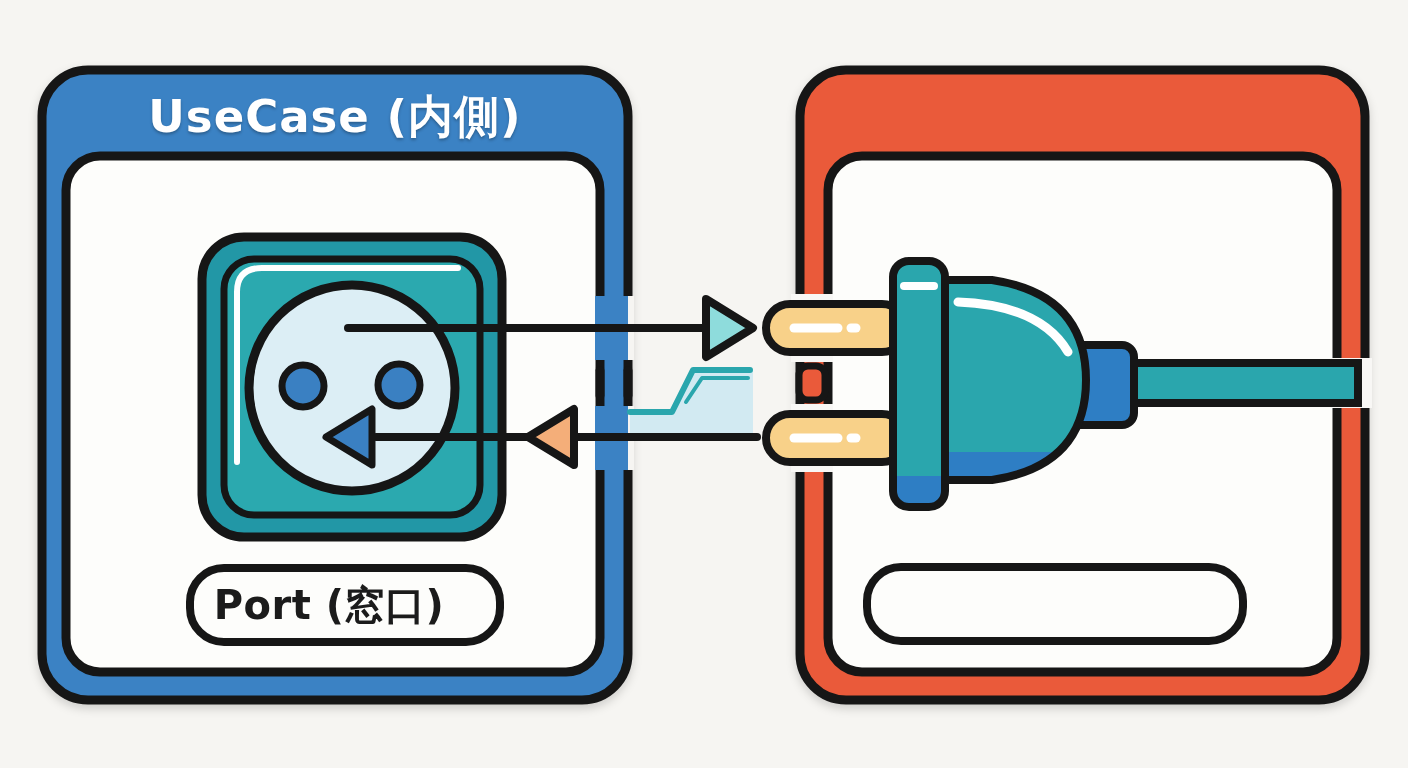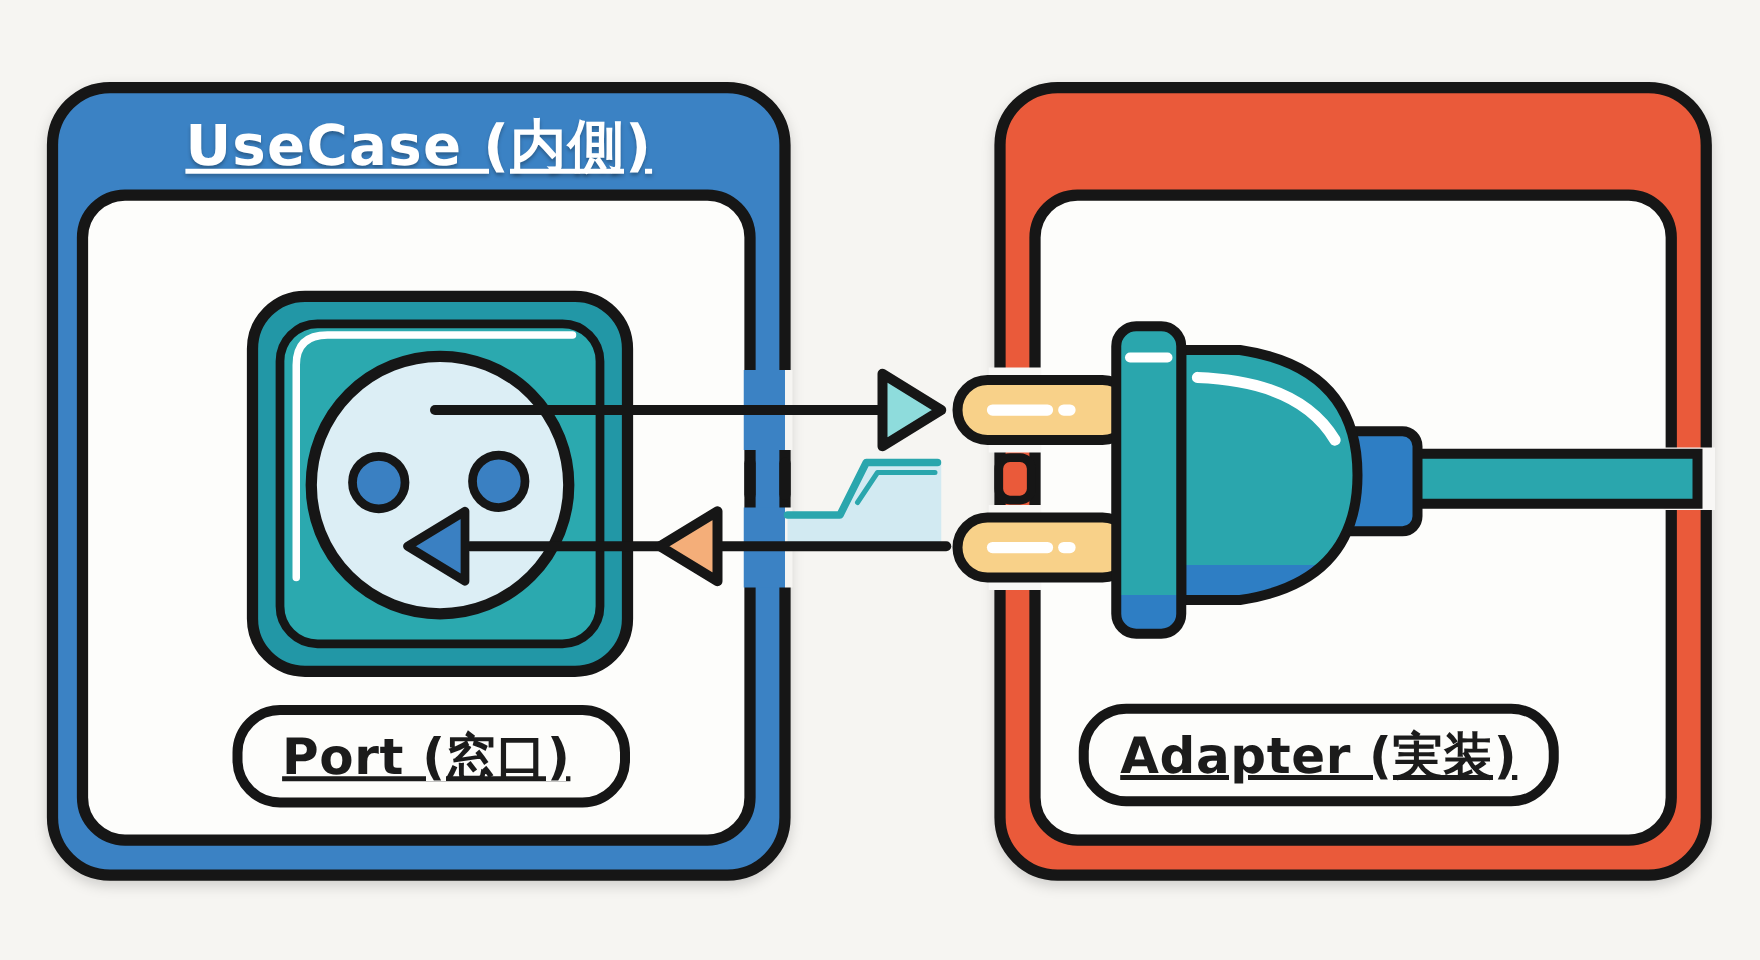--- a/index.html
+++ b/index.html
@@ -2,21 +2,21 @@
 <html><head>
 <meta charset="utf-8">
 <style>
   html,body{margin:0;padding:0;background:#e9e8e5;}
   #stage{
     position:relative;width:1408px;height:768px;overflow:hidden;
     background:#f6f5f2;
     font-family:"DejaVu Sans","Liberation Sans",sans-serif;
   }
   #stage svg{position:absolute;left:0;top:0;}
-  .overlay{position:absolute;pointer-events:none;display:flex;align-items:center;justify-content:center;text-align:left;text-decoration:underline;}
+  .overlay{position:absolute;pointer-events:none;display:flex;align-items:center;justify-content:center;text-align:left;}
   .box-title{
     color:#ffffff;font-size:45px;font-weight:600;letter-spacing:1px;
     text-shadow:0 2px 3px rgba(0,0,0,0.28);
   }
   .pill-label{
     color:#1b1b1b;font-size:40px;font-weight:700;letter-spacing:0.5px;
   }
   .soft-shadow{filter:drop-shadow(0 4px 5px rgba(0,0,0,0.16));}
 </style>
 </head>
@@ -112,16 +112,15 @@
     <polygon points="326,437 372,409 372,465" stroke="#161616" stroke-width="7" stroke-linejoin="round" fill="#3a80c2"></polygon>
   </g>
 
   <rect x="190" y="568" width="310" height="74" rx="34" stroke="#161616" stroke-width="8" fill="#fdfdfb"></rect>
   <rect x="867" y="567" width="376" height="74" rx="34" stroke="#161616" stroke-width="8" fill="#fdfdfb"></rect>
 </svg>
 
   <div class="overlay box-title" style="left:42px;top:78px;width:586px;height:78px;">UseCase (内側)</div>
 
 
-  <div class="overlay pill-label" style="left:186px;top:568px;width:310px;height:74px;">Port (窓口)</div>
+  <div class="overlay pill-label" style="left:174px;top:568px;width:310px;height:74px;">Port (窓口)</div>
 
-  <div class="overlay pill-label" style="left:867px;top:567px;width:376px;height:74px;">Adapter (実装)</div>
 </div>
 
 </body></html>

